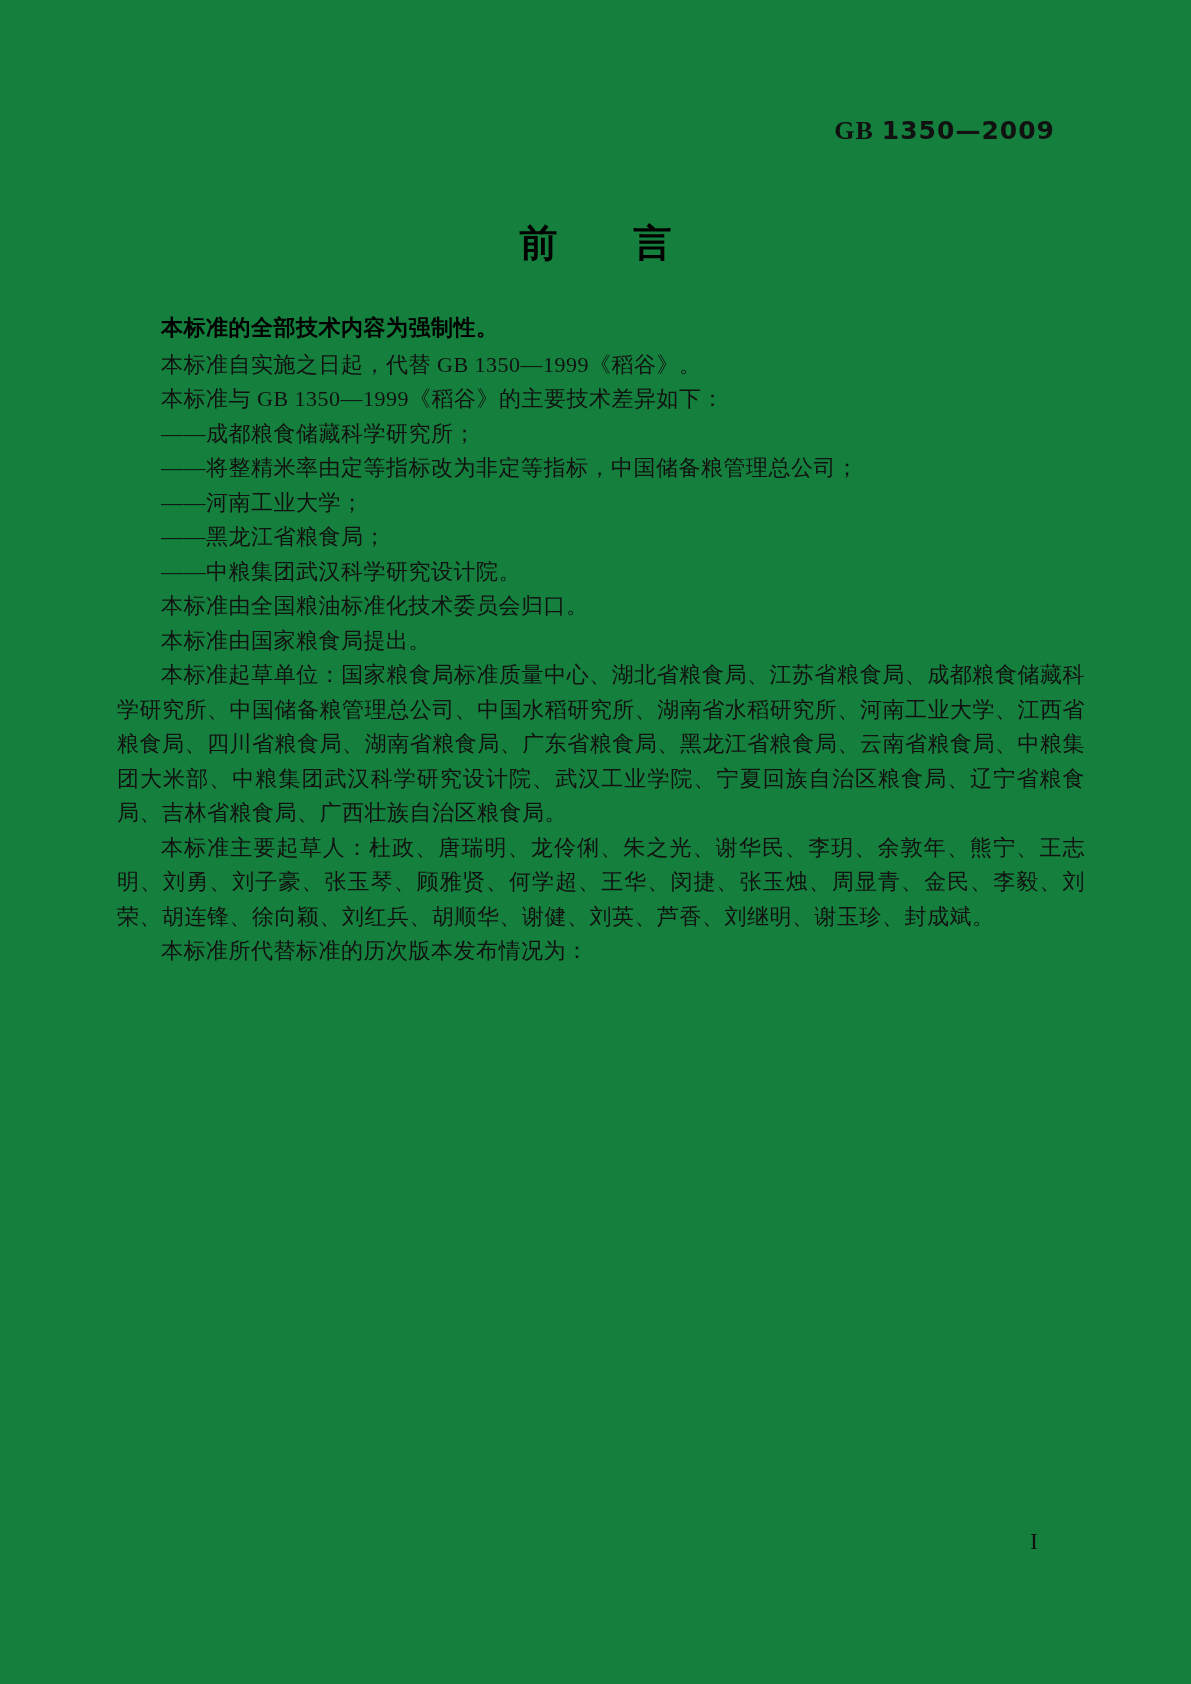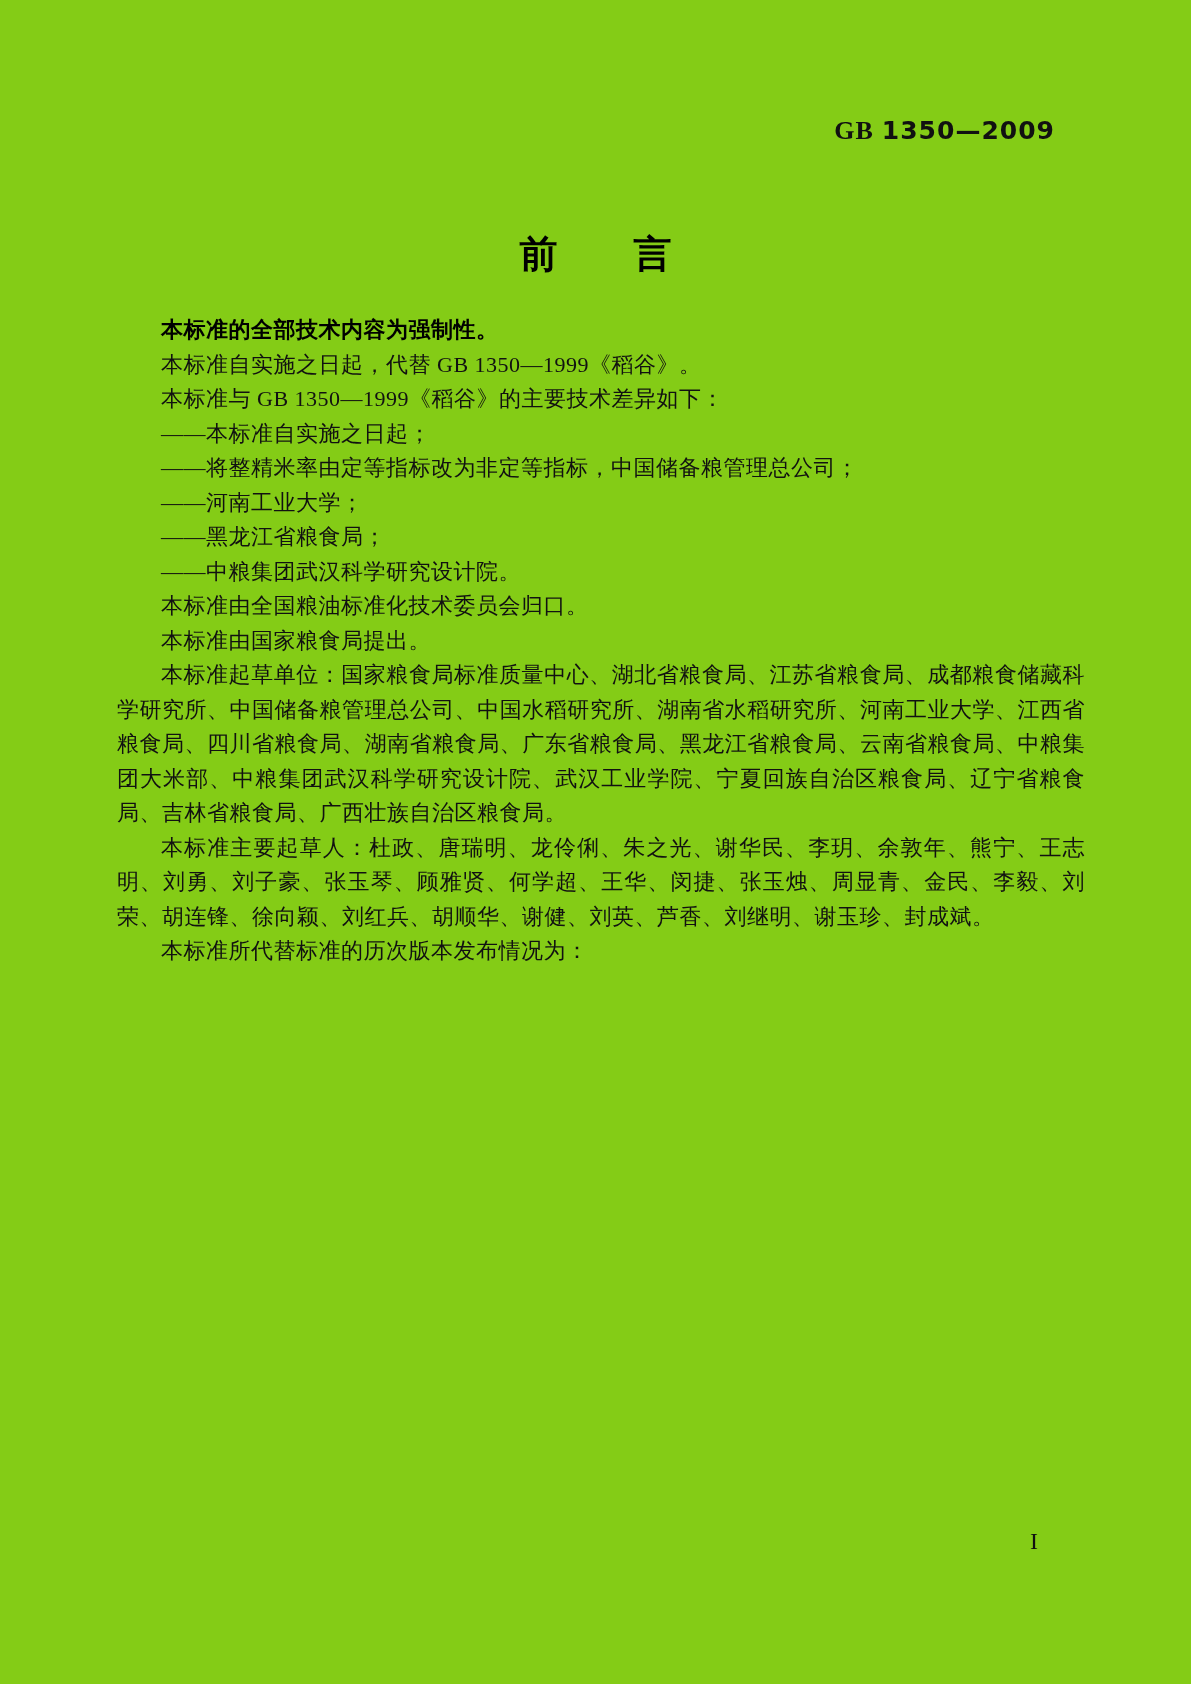--- a/index.html
+++ b/index.html
@@ -4,21 +4,21 @@
 <style>
   html, body {
     margin: 0;
     padding: 0;
     background: #ffffff;
   }
   .page {
     position: relative;
     width: 1191px;
     height: 1684px;
-    background: #84cc16;
+    background: #15803d;
     overflow: hidden;
     font-family: "Liberation Serif", serif;
     color: #111111;
   }
   .doc-header {
     position: absolute;
     top: 116px;
     left: 0;
     width: 1055px;
     text-align: right;
@@ -32,21 +32,21 @@
   }
   .code-number {
     font-family: "DejaVu Sans", sans-serif;
     font-weight: 600;
     font-size: 25px;
     letter-spacing: 1px;
     margin-left: 8px;
   }
   .doc-title {
     position: absolute;
-    top: 229px;
+    top: 218px;
     left: 0;
     width: 100%;
     margin: 0;
     text-align: center;
     font-family: "Liberation Sans", sans-serif;
     font-weight: bold;
     font-size: 38px;
     color: #000000;
   }
   .foreword-body {
@@ -58,21 +58,21 @@
     line-height: 34.5px;
     text-align: justify;
     letter-spacing: 0.5px;
   }
   .foreword-body p {
     margin: 0;
     padding: 0;
     text-indent: 2em;
   }
   .foreword-body p.para-bold {
-    font-family: Liberation Sans, sans-serif;
+    font-family: Liberation Mono, monospace;
     font-weight: bold;
     color: #000000;
   }
   .page-number {
     position: absolute;
     top: 1528px;
     left: 1030px;
     font-family: "Liberation Serif", serif;
     font-size: 24px;
     color: #111111;
@@ -86,21 +86,21 @@
   <div class="doc-header">
     <span class="code-prefix">GB</span><span class="code-number">1350—2009</span>
   </div>
 
   <h1 class="doc-title">前　　言</h1>
 
   <div class="foreword-body">
     <p class="para-bold">本标准的全部技术内容为强制性。</p>
     <p>本标准自实施之日起，代替 GB 1350—1999《稻谷》。</p>
     <p>本标准与 GB 1350—1999《稻谷》的主要技术差异如下：</p>
-    <p>——本标准自实施之日起；</p>
+    <p>——成都粮食储藏科学研究所；</p>
     <p>——将整精米率由定等指标改为非定等指标，中国储备粮管理总公司；</p>
     <p>——河南工业大学；</p>
     <p>——黑龙江省粮食局；</p>
     <p>——中粮集团武汉科学研究设计院。</p>
     <p>本标准由全国粮油标准化技术委员会归口。</p>
     <p>本标准由国家粮食局提出。</p>
     <p>本标准起草单位：国家粮食局标准质量中心、湖北省粮食局、江苏省粮食局、成都粮食储藏科学研究所、中国储备粮管理总公司、中国水稻研究所、湖南省水稻研究所、河南工业大学、江西省粮食局、四川省粮食局、湖南省粮食局、广东省粮食局、黑龙江省粮食局、云南省粮食局、中粮集团大米部、中粮集团武汉科学研究设计院、武汉工业学院、宁夏回族自治区粮食局、辽宁省粮食局、吉林省粮食局、广西壮族自治区粮食局。</p>
     <p>本标准主要起草人：杜政、唐瑞明、龙伶俐、朱之光、谢华民、李玥、余敦年、熊宁、王志明、刘勇、刘子豪、张玉琴、顾雅贤、何学超、王华、闵捷、张玉烛、周显青、金民、李毅、刘荣、胡连锋、徐向颖、刘红兵、胡顺华、谢健、刘英、芦香、刘继明、谢玉珍、封成斌。</p>
     <p>本标准所代替标准的历次版本发布情况为：</p>
   </div>

